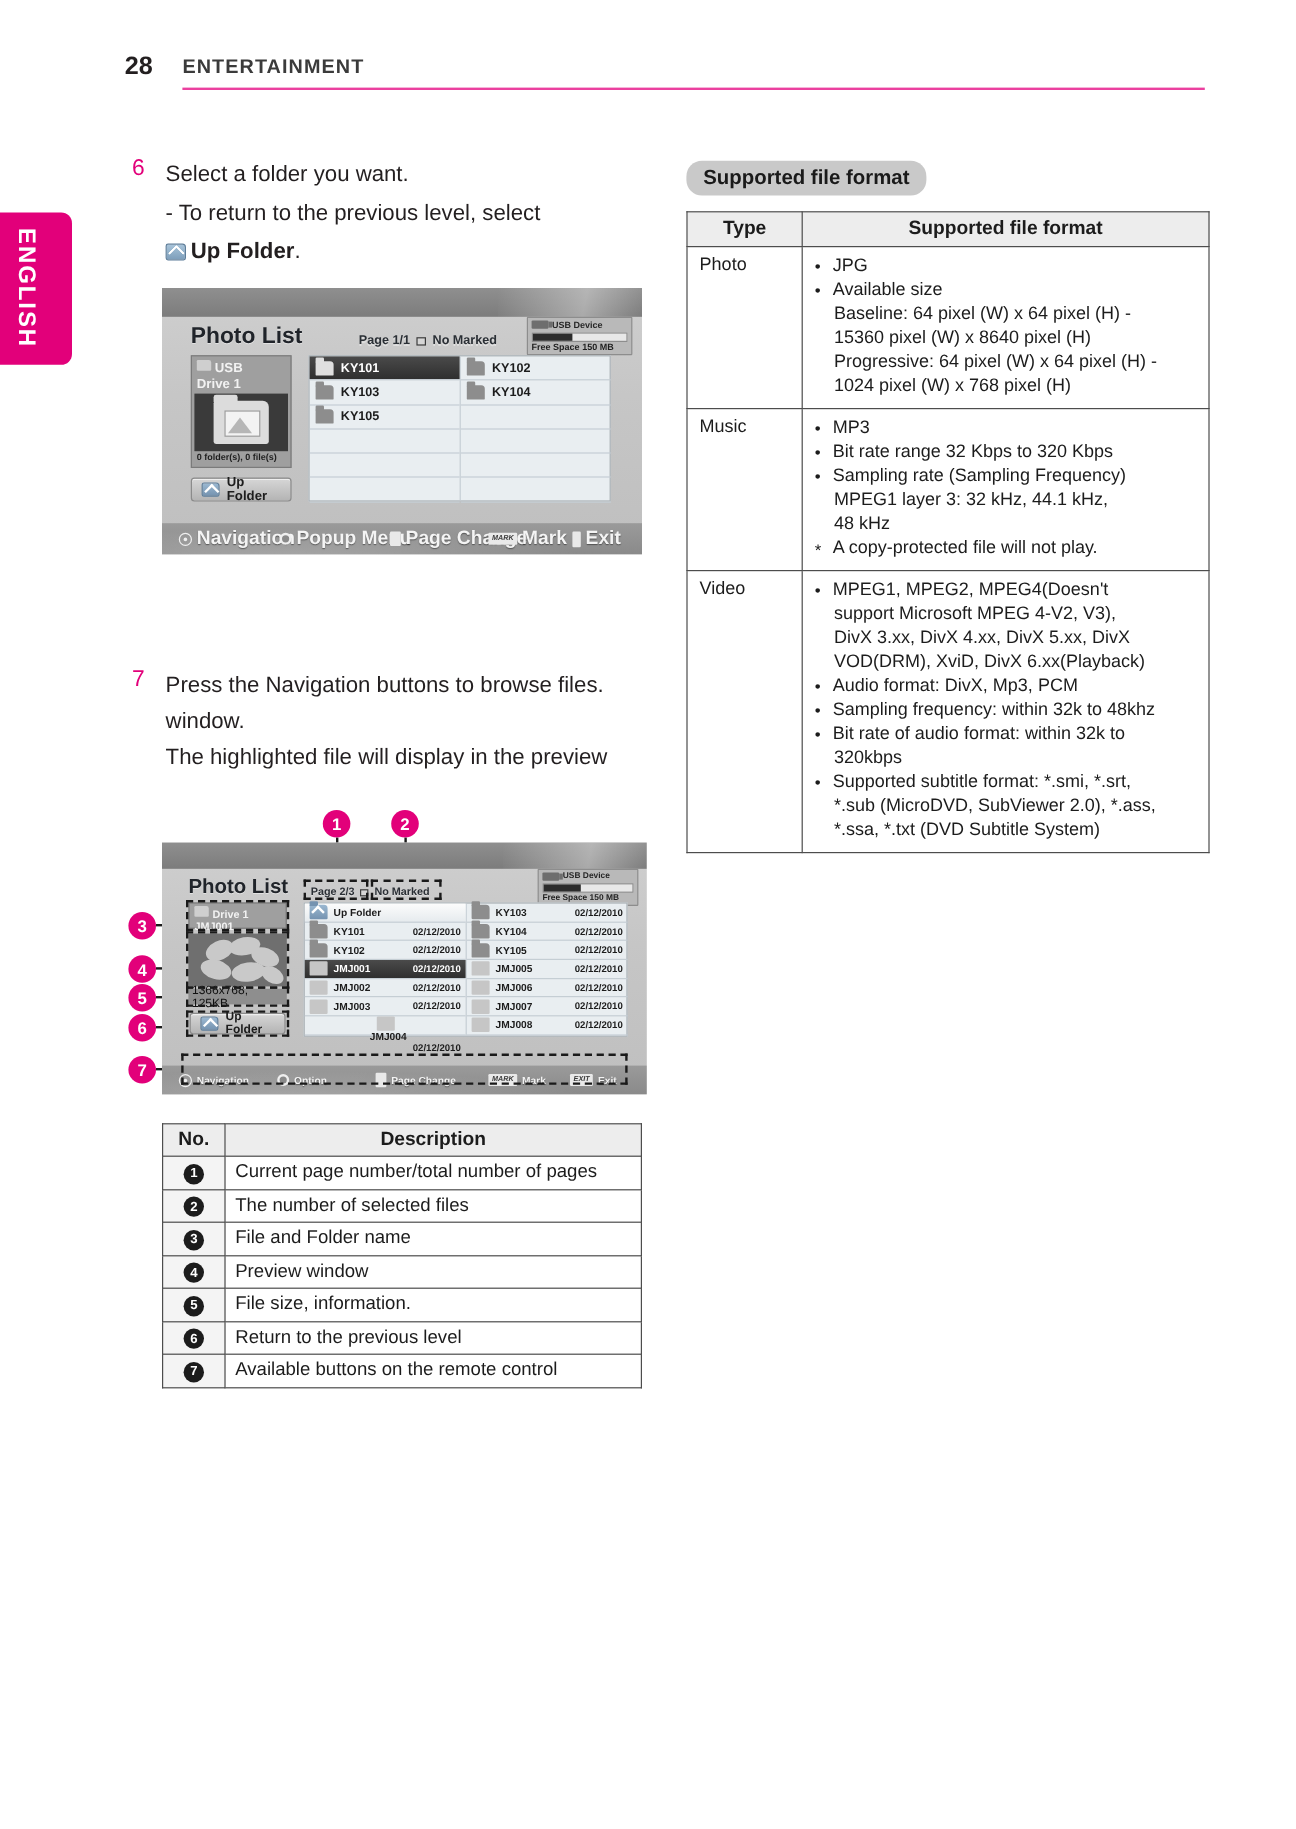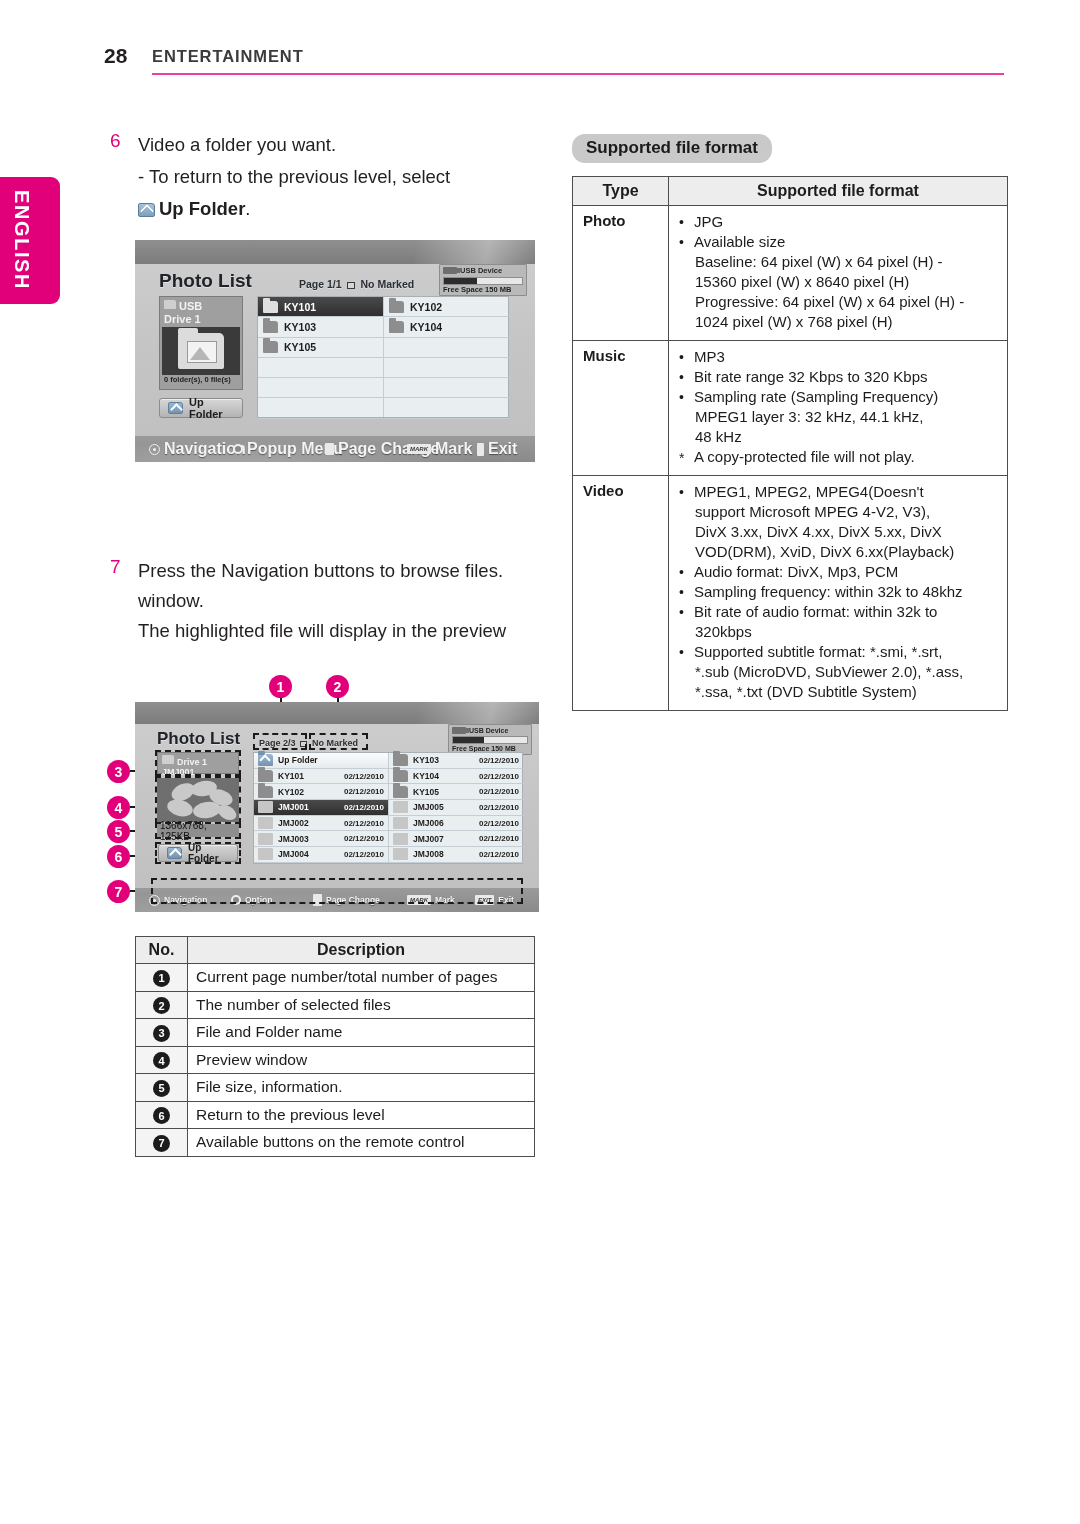--- a/index.html
+++ b/index.html
@@ -237,21 +237,21 @@
     display:inline-block; background:#c9c9c9; color:#1a1a1a;
     font-size:17px; font-weight:bold; padding:4px 14px 5px 14px; border-radius:13px;
   }
   .fmt-table{
     margin-top:13px; width:436px; border-collapse:collapse; font-size:15px;
   }
   .fmt-table th, .fmt-table td{
     border:1px solid #4d4d4d; color:#1c1c1c; vertical-align:top;
   }
   .fmt-table thead th{ background:#ededed; font-weight:bold; text-align:center; padding:5px 6px; font-size:16px; }
-  .fmt-table td.type{ width:96px; font-weight:bold; padding:6px 10px; }
+  .fmt-table td.type{ width:96px; font-weight:normal; padding:6px 10px; }
   .fmt-table td.body{ padding:6px 8px 8px 8px; line-height:20px; }
   .fmt-table ul{ margin:0; padding:0; list-style:none; }
   .fmt-table li{ position:relative; padding-left:17px; }
   .fmt-table li.bulleted:before{
     content:"•"; position:absolute; left:2px; top:0; font-size:14px;
   }
   .fmt-table li.star:before{
     content:"*"; position:absolute; left:2px; top:1px; font-size:14px;
   }
   .fmt-table li .cont{ display:block; padding-left:1px; }
@@ -267,21 +267,21 @@
 
 <div class="lang-tab">
   <span>ENGLISH</span>
 </div>
 
 <div class="left-col">
 
   <div class="step">
     <div class="step-num">6</div>
     <div class="step-body">
-      <div>Video a folder you want.</div>
+      <div>Select a folder you want.</div>
       <div class="step-sub">- To return to the previous level, select</div>
       <div class="step-sub">
         <span class="mini-folder-icon"></span><span class="upfolder-inline">Up Folder</span><span>.</span>
       </div>
     </div>
   </div>
 </div>
 
 <div class="tv" id="tv1" style="position:absolute;left:135px;top:240px;width:400px;height:222px;">
   <div class="tv-topbar"></div>
@@ -486,21 +486,21 @@
           <div class="fl-row" style="height: 15.7px; padding: 0px 4px; text-align: right;">
             <i class="fl-ic file"></i>
             <span class="fl-name" style="font-size: 8.5px; margin-left: 5px;">JMJ002</span>
             <span class="fl-date" style="font-size: 8px; margin-left: auto;">02/12/2010</span>
           </div>
           <div class="fl-row" style="height: 15.7px; padding: 0px 4px;">
             <i class="fl-ic file"></i>
             <span class="fl-name" style="font-size: 8.5px; margin-left: 5px;">JMJ003</span>
             <span class="fl-date" style="font-size: 8px; margin-left: auto;">02/12/2010</span>
           </div>
-          <div class="fl-row" style="height: 15.7px; padding: 0px 4px;">
+          <div class="fl-row" style="height: 15.7px; padding: 0px 4px; flex-direction: column;">
             <i class="fl-ic file"></i>
             <span class="fl-name" style="font-size: 8.5px; margin-left: 5px;">JMJ004</span>
             <span class="fl-date" style="font-size: 8px; margin-left: auto;">02/12/2010</span>
           </div>
         </div>
         <div class="fl-col" style="left: 135px; width: 134px;">
           <div class="fl-row" style="height: 15.7px; padding: 0px 4px;">
             <i class="fl-ic"></i>
             <span class="fl-name" style="font-size: 8.5px; margin-left: 5px;">KY103</span>
             <span class="fl-date" style="font-size: 8px; margin-left: auto;">02/12/2010</span>

